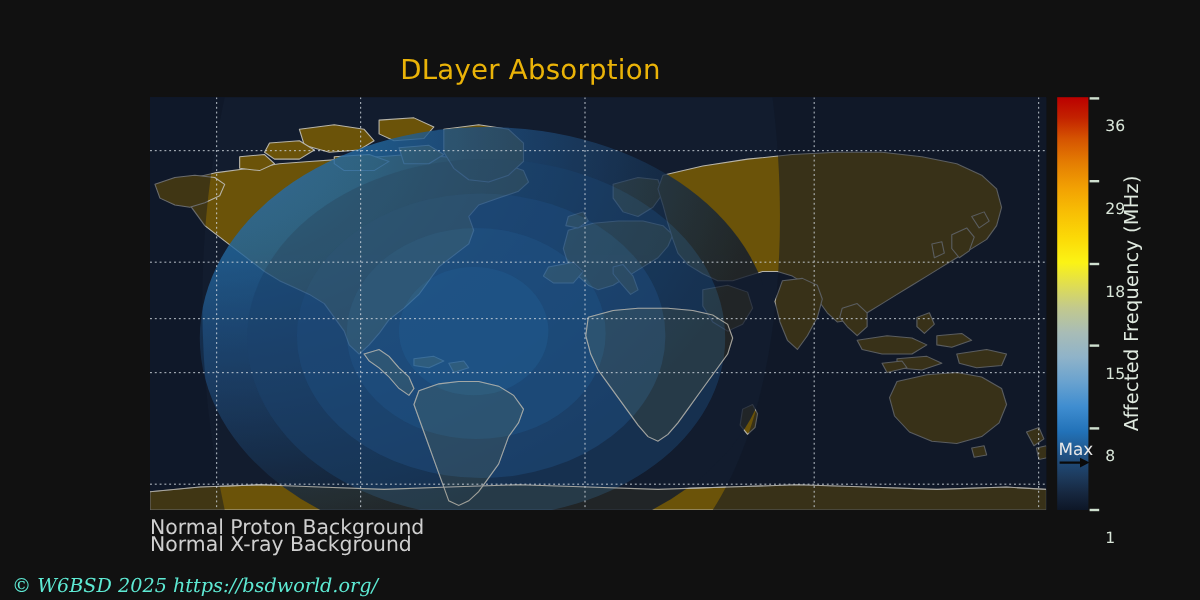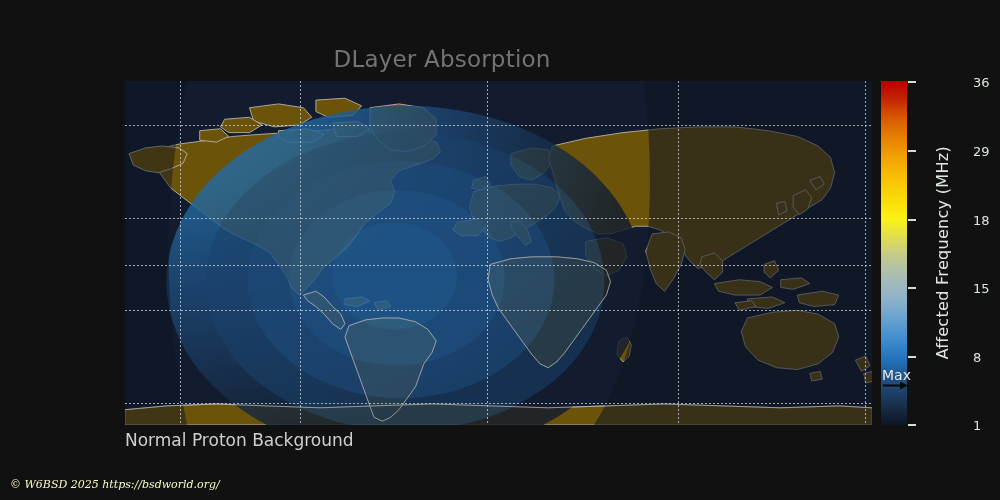--- a/index.html
+++ b/index.html
@@ -6,21 +6,21 @@
   body{
     width:1000px;height:500px;overflow:hidden;position:relative;
     font-family:"DejaVu Sans","Liberation Sans",sans-serif;
     background:#111111;color:#d8d8d8;
   }
   #root{position:absolute;inset:0;}
 
   
   .title{
     position:absolute;left:0;top:46px;width:884px;text-align:center;
-    font-size:23px;color:#737373;letter-spacing:.2px;
+    font-size:23px;color:#eab308;letter-spacing:.2px;
   }
 
   
   .map-wrap{
     position:absolute;left:125px;top:81px;width:747px;height:344px;
     overflow:hidden;background:#121c2e;
   }
   .map-svg{position:absolute;left:0;top:0;width:747px;height:344px;display:block;}
 
   
@@ -50,42 +50,42 @@
       #fbf315 60%,
       #fbd907 66%,
       #f8bf04 72%,
       #f2a103 78%,
       #e57e02 84%,
       #d55301 90%,
       #c32200 95%,
       #bb0000 100%);
   }
   .cb-tick{position:absolute;left:908px;width:8px;height:2px;background:#cfe0cf;}
-  .cb-lab{position:absolute;left:973px;font-size:13px;color:#d9e6d9;
-          transform:translateY(-50%);white-space:nowrap;}
+  .cb-lab{position:absolute;left:921px;font-size:13px;color:#d9e6d9;
+          transform:translateY(-50%);white-space:nowrap;margin-top:24px;}
   .cb-title{
     position:absolute;left:930px;top:81px;height:344px;width:24px;
     display:flex;align-items:center;justify-content:center;
   }
   .cb-title span{
     writing-mode:vertical-rl;transform:rotate(180deg);
     font-size:16px;color:#dfe9df;white-space:nowrap;letter-spacing:.3px;
   }
   .cb-max{
     position:absolute;left:882px;top:368px;font-size:14px;color:#e8e8e8;
     line-height:1;
   }
   .cb-arrow{position:absolute;left:882px;top:381px;width:26px;height:9px;}
 
   
   .note{position:absolute;left:125px;font-size:17px;color:#cfcfcf;}
   .note.l1{top:430px;}
   .note.l2{top:444px;}
   .stamp{position:absolute;right:128px;top:434px;font-size:11.5px;color:#cfcfcf;}
-  .footer{position:absolute;left:10px;top:478px;font-size:11px;color:#fef9c3;
+  .footer{position:absolute;left:10px;top:478px;font-size:16px;color:#5eead4;
           font-style:italic;font-family:"DejaVu Serif","Liberation Serif",serif;}
 </style>
 </head>
 <body>
 
 <div id="root">
 
   <div class="title">DLayer Absorption</div>
 
   <div class="map-wrap">
@@ -260,15 +260,16 @@
   <svg class="cb-arrow" viewBox="0 0 26 9">
     <line x1="1" y1="4.5" x2="19" y2="4.5" stroke="#0a0a0a" stroke-width="2"></line>
     <polygon points="18,0.5 26,4.5 18,8.5" fill="#0a0a0a"></polygon>
   </svg>
 
   <div class="cb-title">
     <span>Affected Frequency (MHz)</span>
   </div>
 
   <div class="note l1">Normal Proton Background</div>
+  <div class="note l2">Normal X-ray Background</div>
   <div class="footer">© W6BSD 2025 https://bsdworld.org/</div>
 
 </div>
 
 </body></html>

